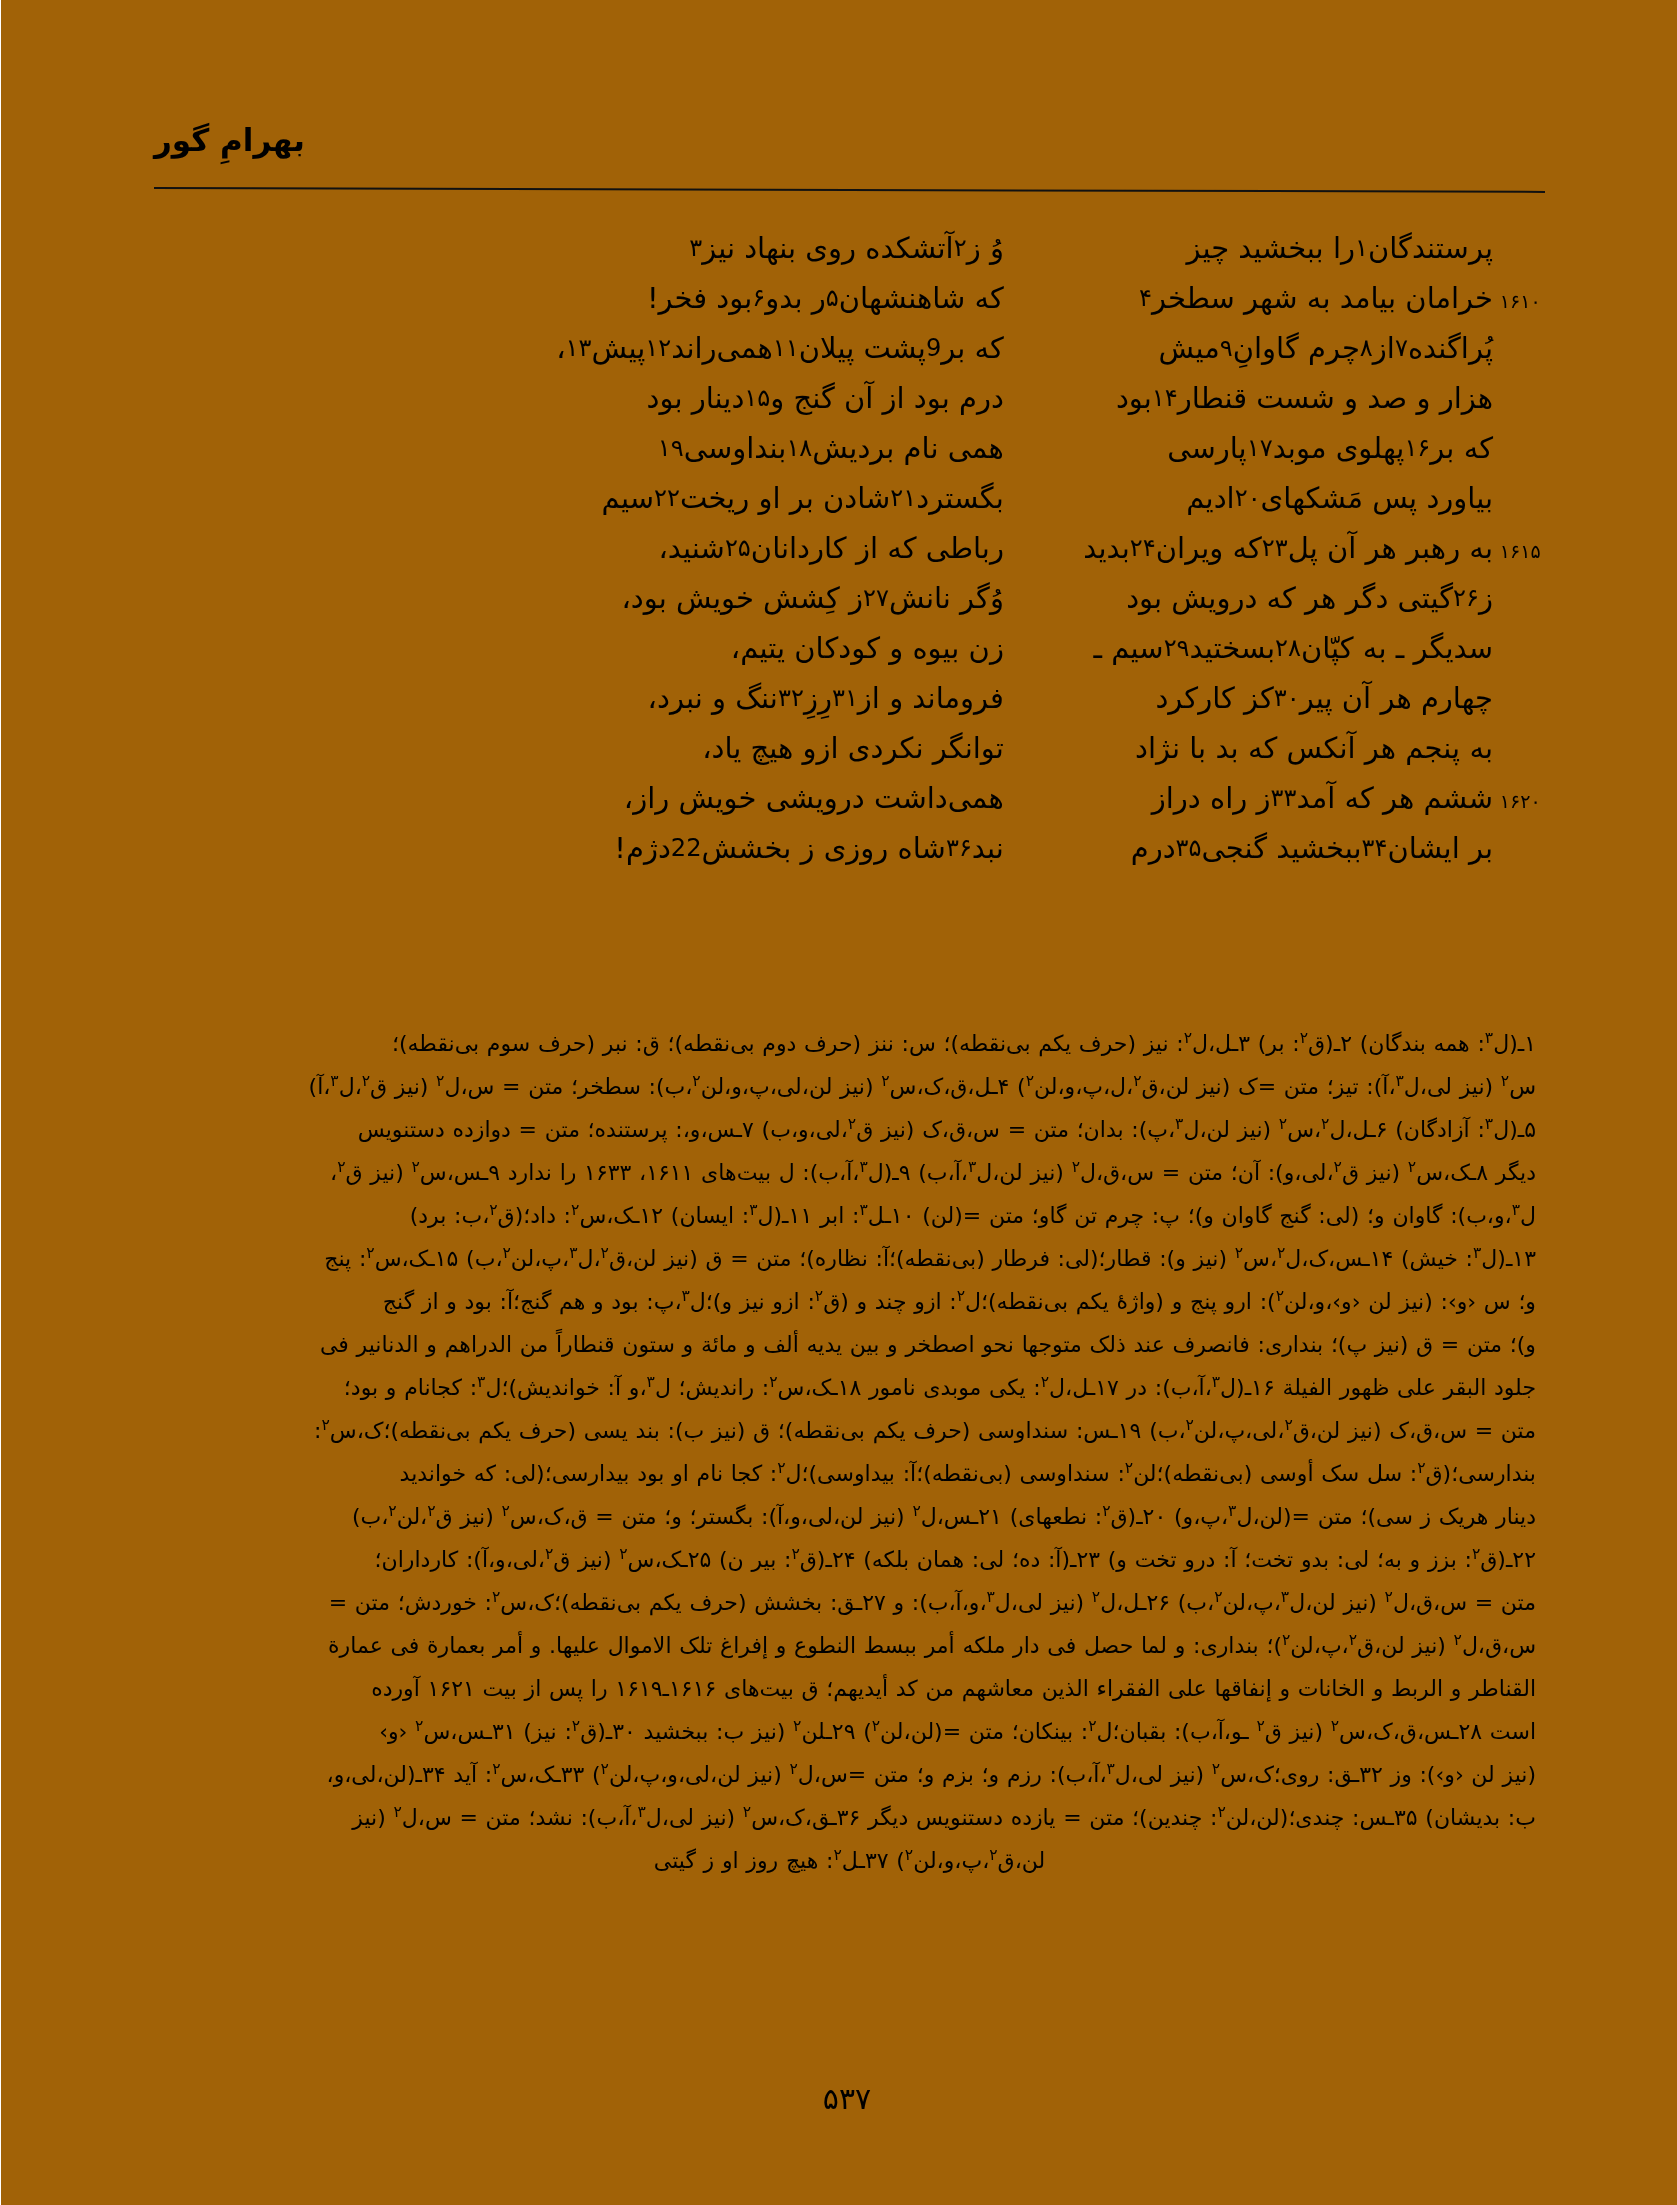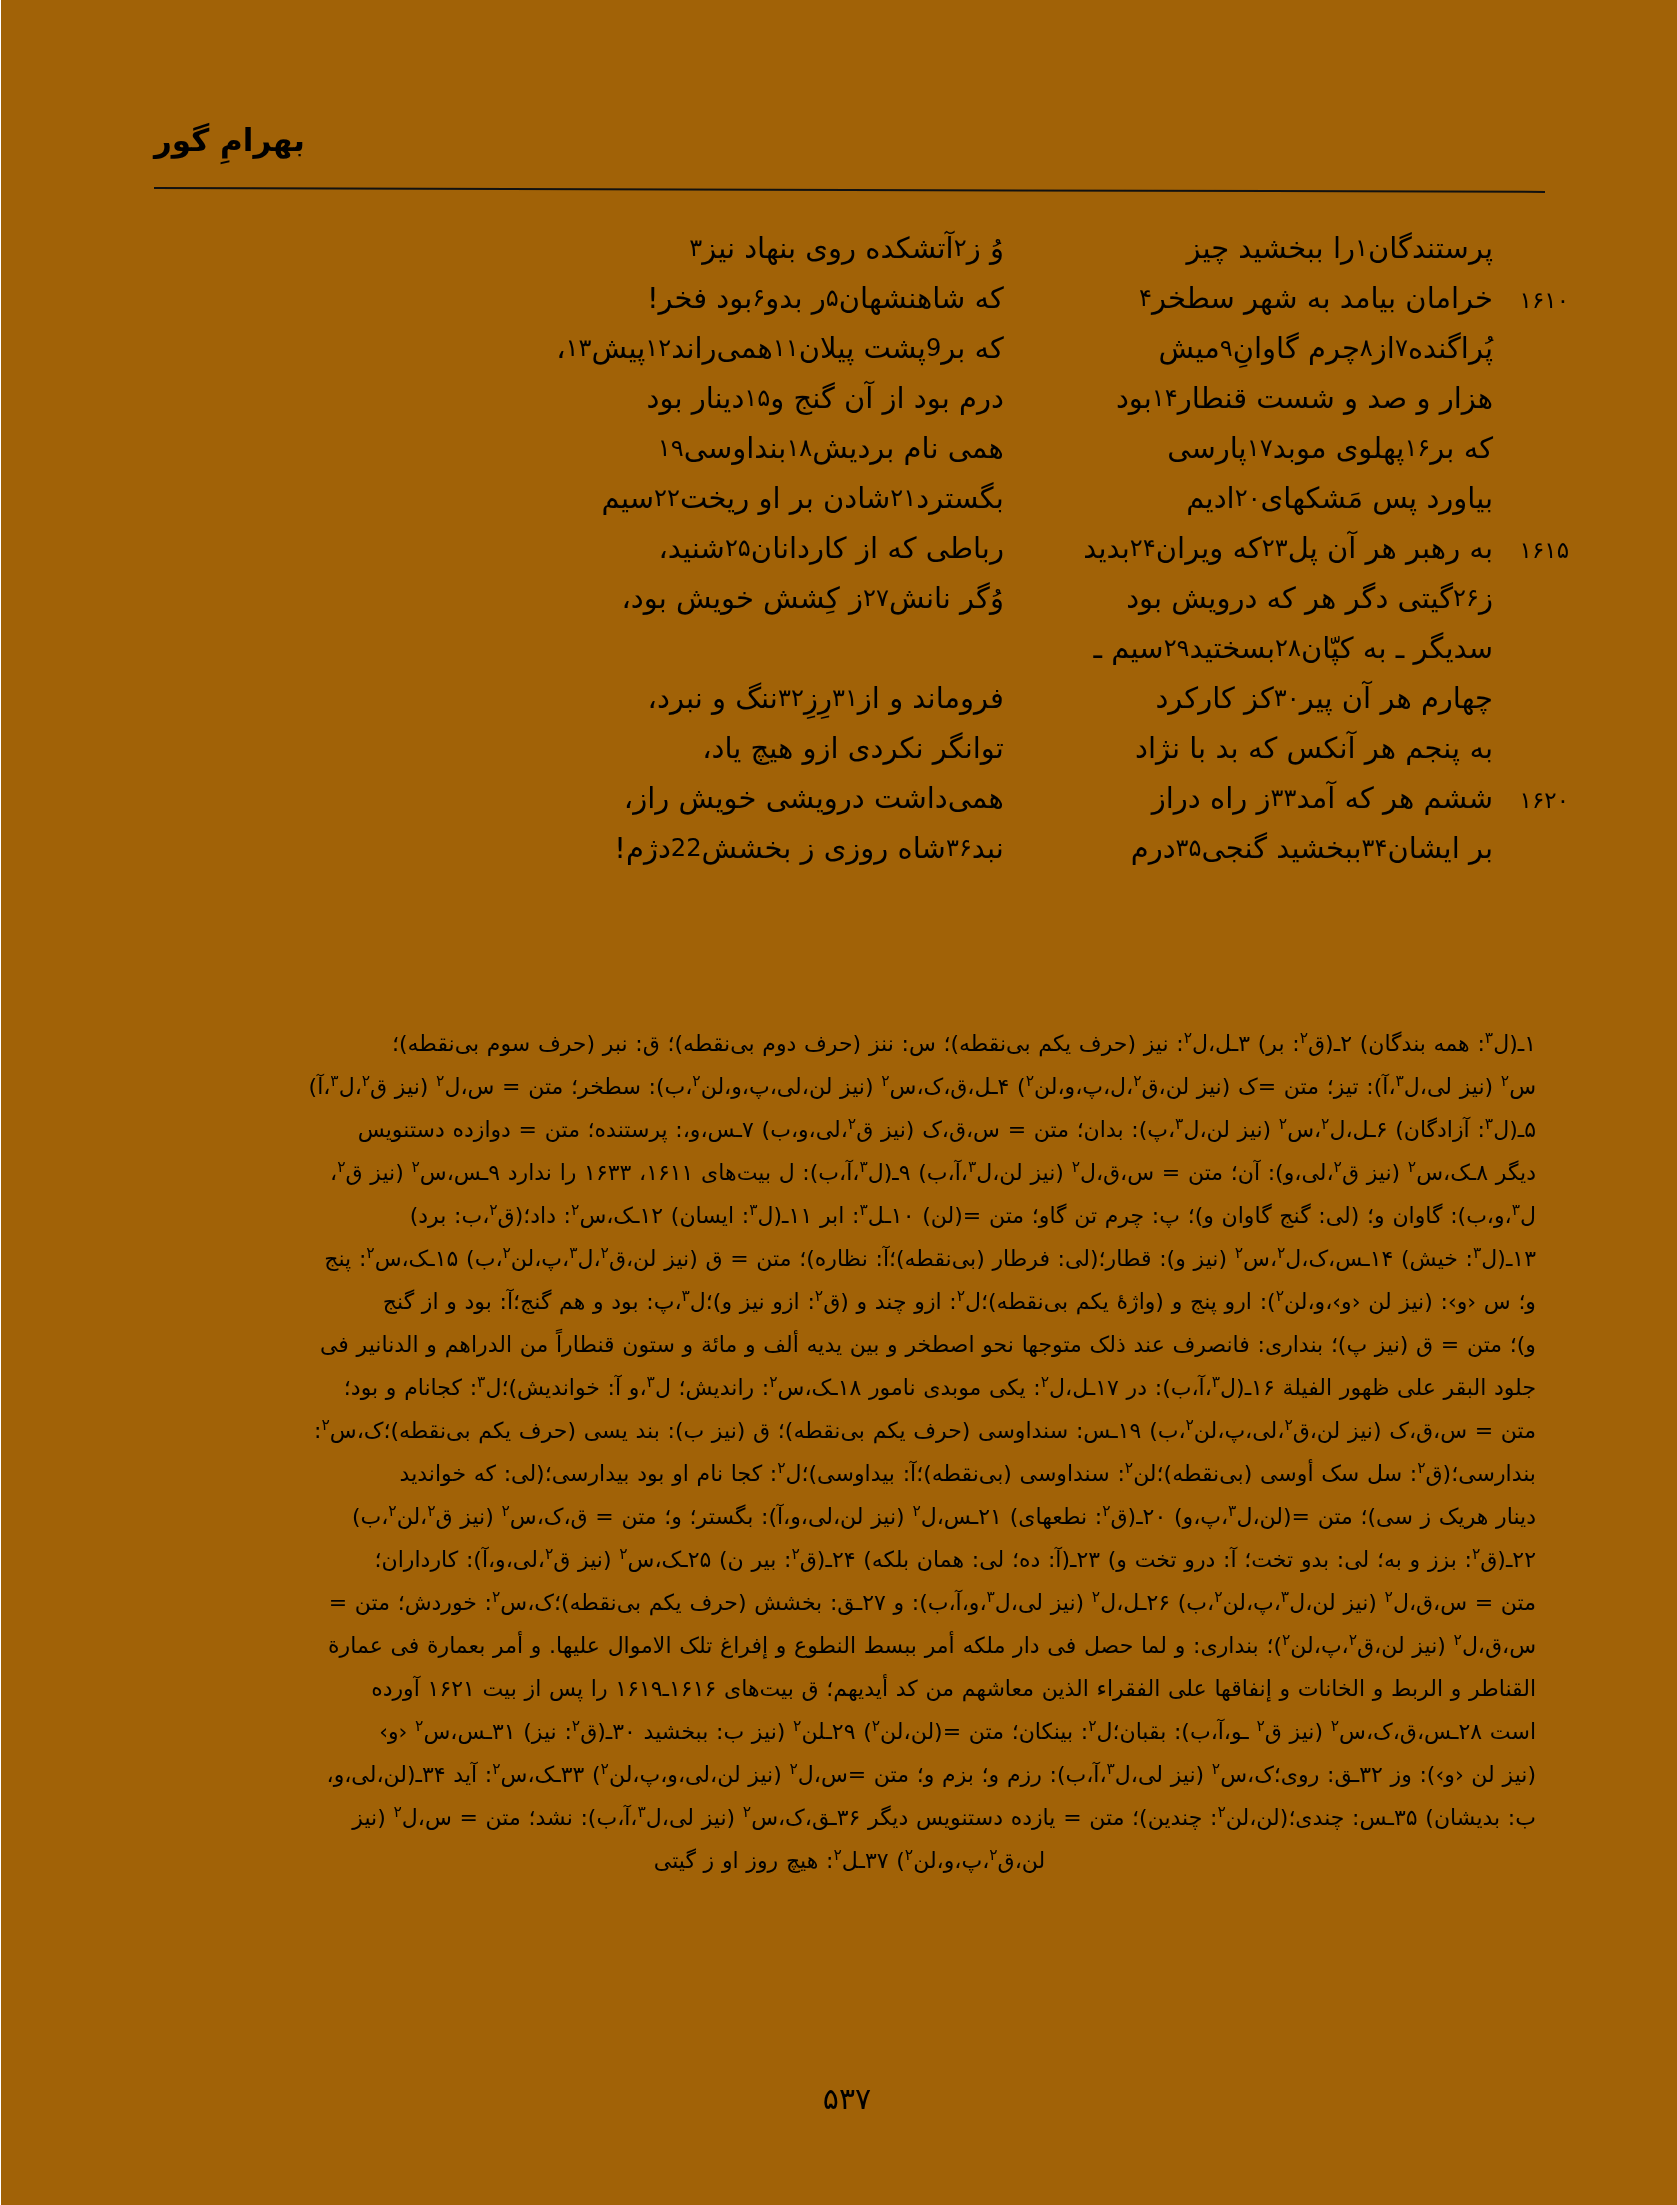--- a/index.html
+++ b/index.html
@@ -78,27 +78,28 @@
     width: 541px;
     justify-content: flex-start;
     padding-right: 0px;
   }
   .hemistich.left {
     width: 771px;
     justify-content: flex-start;
     padding-right: 41px;
   }
   .linenum {
-    font-size: 23px;
+    font-size: 19px;
     width: 76px;
     display: inline-block;
-    text-align: right;
+    text-align: left;
     padding-left: 6.8px;
     box-sizing: border-box;
     letter-spacing: -0.7px;
+    font-family: Liberation Serif, serif;
   }
   .linenum.blank { visibility: hidden; }
 
   .words {
     display: inline-flex;
     flex-direction: row;
     gap: 0;
   }
 
   
@@ -222,20 +223,23 @@
           <span class="words">ز<sup>۲۶</sup> گیتی دگر هر که درویش بود</span>
         </div>
         <div class="hemistich left">
           <span class="words">وُگر نانش<sup>۲۷</sup> ز کِشش خویش بود،</span>
         </div>
       </div>
       <div class="verse-row">
         <div class="hemistich right">
           <span class="linenum blank">—</span>
           <span class="words">سدیگر ـ به کپّان<sup>۲۸</sup> بسختید<sup>۲۹</sup> سیم ـ</span>
+        </div>
+        <div class="hemistich left">
+          <span class="words">زن بیوه و کودکان یتیم،</span>
         </div>
       </div>
       <div class="verse-row">
         <div class="hemistich right">
           <span class="linenum blank">—</span>
           <span class="words">چهارم هر آن پیر<sup>۳۰</sup> کز کارکرد</span>
         </div>
         <div class="hemistich left">
           <span class="words">فروماند و از<sup>۳۱</sup> رِزِ<sup>۳۲</sup> ننگ و نبرد،</span>
         </div>

